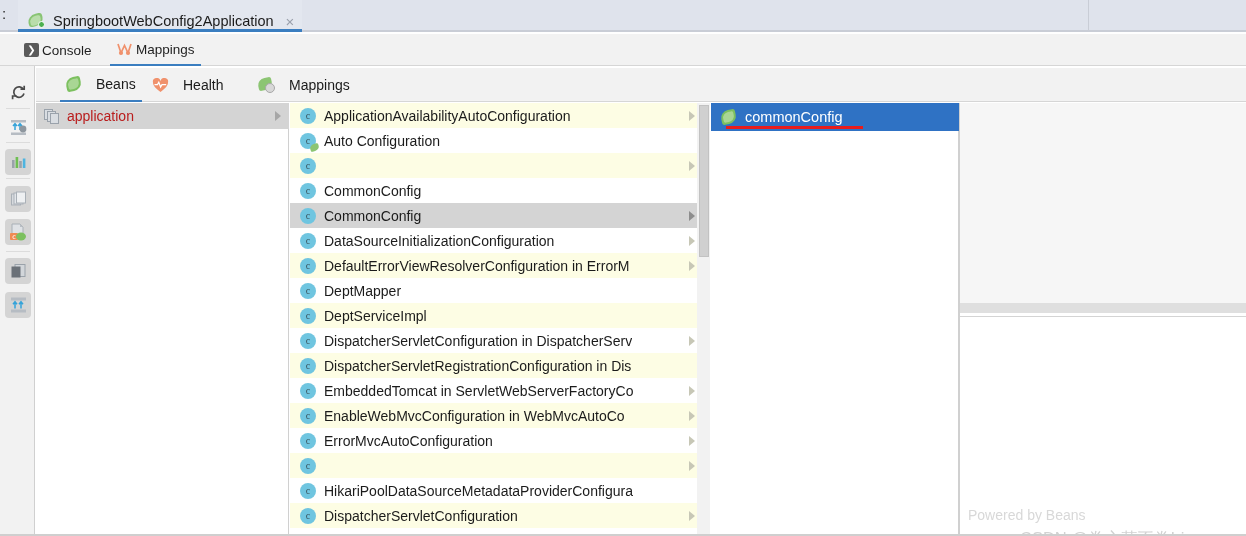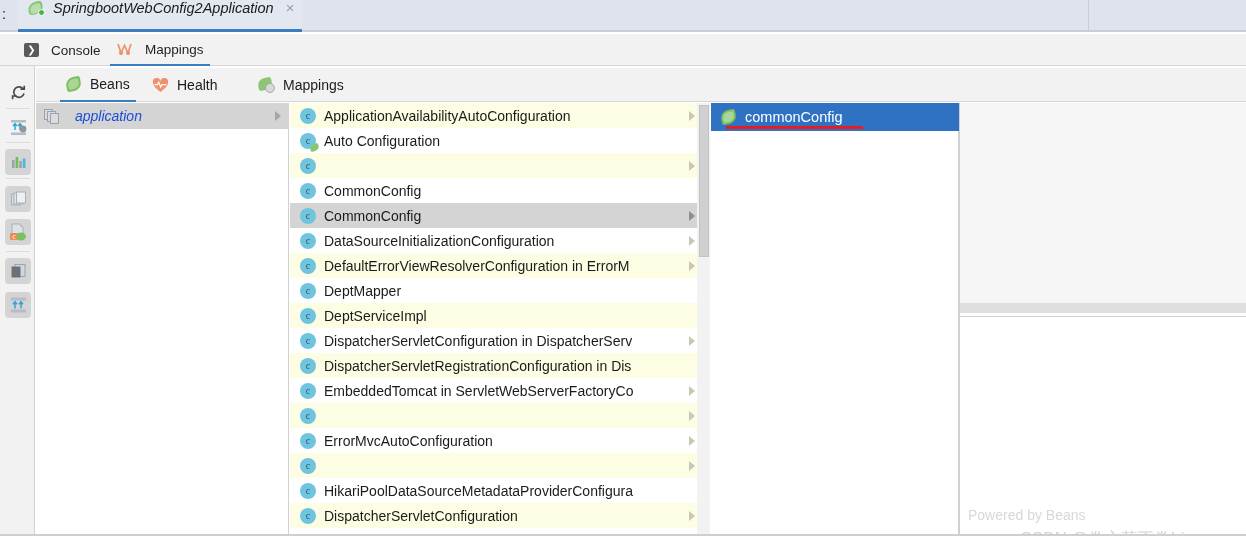--- a/index.html
+++ b/index.html
@@ -27,25 +27,24 @@
     position: absolute;
     left: 2px; top: 5px;
     font-size: 15px;
     color: #2b2b2b;
   }
   .win-tab {
     position: absolute;
     left: 18px; top: 0;
     height: 32px;
     display: flex;
-    align-items: flex-start;
-    padding: 0 8px 0 10px;
+    align-items: flex-end;
+    padding: 12px 8px 0 10px;
     background: #e3e7ef;
     border-bottom: 3px solid #3b7ec0;
-    font-style: italic;
   }
   .win-tab-title {
     font-size: 14.5px;
     color: #1b1b1b;
     margin-left: 8px;
     white-space: nowrap;
   }
   .win-tab-close {
     margin-left: 12px;
     font-size: 15px;
@@ -90,21 +89,21 @@
     width: 1246px; height: 32px;
     background: #f2f2f2;
     border-bottom: 1px solid #d6d6d6;
   }
   .subbar-item {
     position: absolute;
     top: 0; height: 32px;
     display: flex; align-items: center;
     padding: 0 6px;
   }
-  .subbar-item .lbl { font-size: 13.5px; color: #1f1f1f; margin-left: 12px; }
+  .subbar-item .lbl { font-size: 13.5px; color: #1f1f1f; margin-left: 3px; }
   #sb-console { left: 18px; }
   #sb-endpoints { left: 110px; border-bottom: 2.5px solid #3b7ec0; }
 
   .console-ico {
     width: 15px; height: 14px;
     background: #5a5a5a;
     border-radius: 2px;
     color: #ffffff;
     font-size: 10px;
     line-height: 14px;
@@ -119,20 +118,21 @@
     left: 36px; top: 68px;
     width: 1210px; height: 34px;
     background: #f2f2f2;
     border-bottom: 1px solid #d6d6d6;
   }
   .tabstrip-item {
     position: absolute;
     top: 0; height: 34px;
     display: flex; align-items: center;
     padding: 0 6px;
+    gap: 6px;
   }
   .tabstrip-item .lbl { font-size: 14px; color: #1b1b1b; margin-left: 8px; }
   #ts-beans { left: 24px; border-bottom: 2.5px solid #3b7ec0; }
   #ts-health { left: 110px; }
   #ts-mappings { left: 216px; }
 
   .bean-ico { position: relative; width: 16px; height: 16px; }
   .bean-ico .b1 {
     position: absolute; left: 0; top: 1px;
     width: 15px; height: 14px;
@@ -196,21 +196,21 @@
   }
   .tree-row {
     position: absolute;
     left: 0; top: 0;
     width: 253px; height: 26px;
     background: #d4d4d4;
     display: flex;
     align-items: center;
     padding-left: 8px;
   }
-  .tree-row .lbl { font-size: 14px; color: #1d4ed8; margin-left: 16px; font-style: italic; }
+  .tree-row .lbl { font-size: 14px; color: #b91c1c; margin-left: 8px; }
   .tree-row .arrow {
     position: absolute; right: 8px; top: 8px;
     width: 0; height: 0;
     border-left: 6px solid #a6a6a6;
     border-top: 5px solid transparent;
     border-bottom: 5px solid transparent;
   }
   .stack-ico { position: relative; width: 15px; height: 15px; }
   .stack-ico i {
     position: absolute;
@@ -570,20 +570,21 @@
       <span class="cls-ico">c</span>
       <span class="lbl">DispatcherServletRegistrationConfiguration in Dis</span>
     </div>
     <div class="bean-row even">
       <span class="cls-ico">c</span>
       <span class="lbl">EmbeddedTomcat in ServletWebServerFactoryCo</span>
       <span class="rarrow"></span>
     </div>
     <div class="bean-row odd">
       <span class="cls-ico">c</span>
+      <span class="lbl">EnableWebMvcConfiguration in WebMvcAutoCo</span>
       <span class="rarrow"></span>
     </div>
     <div class="bean-row even">
       <span class="cls-ico">c</span>
       <span class="lbl">ErrorMvcAutoConfiguration</span>
       <span class="rarrow"></span>
     </div>
     <div class="bean-row odd">
       <span class="cls-ico">c</span>
       <span class="rarrow"></span>

